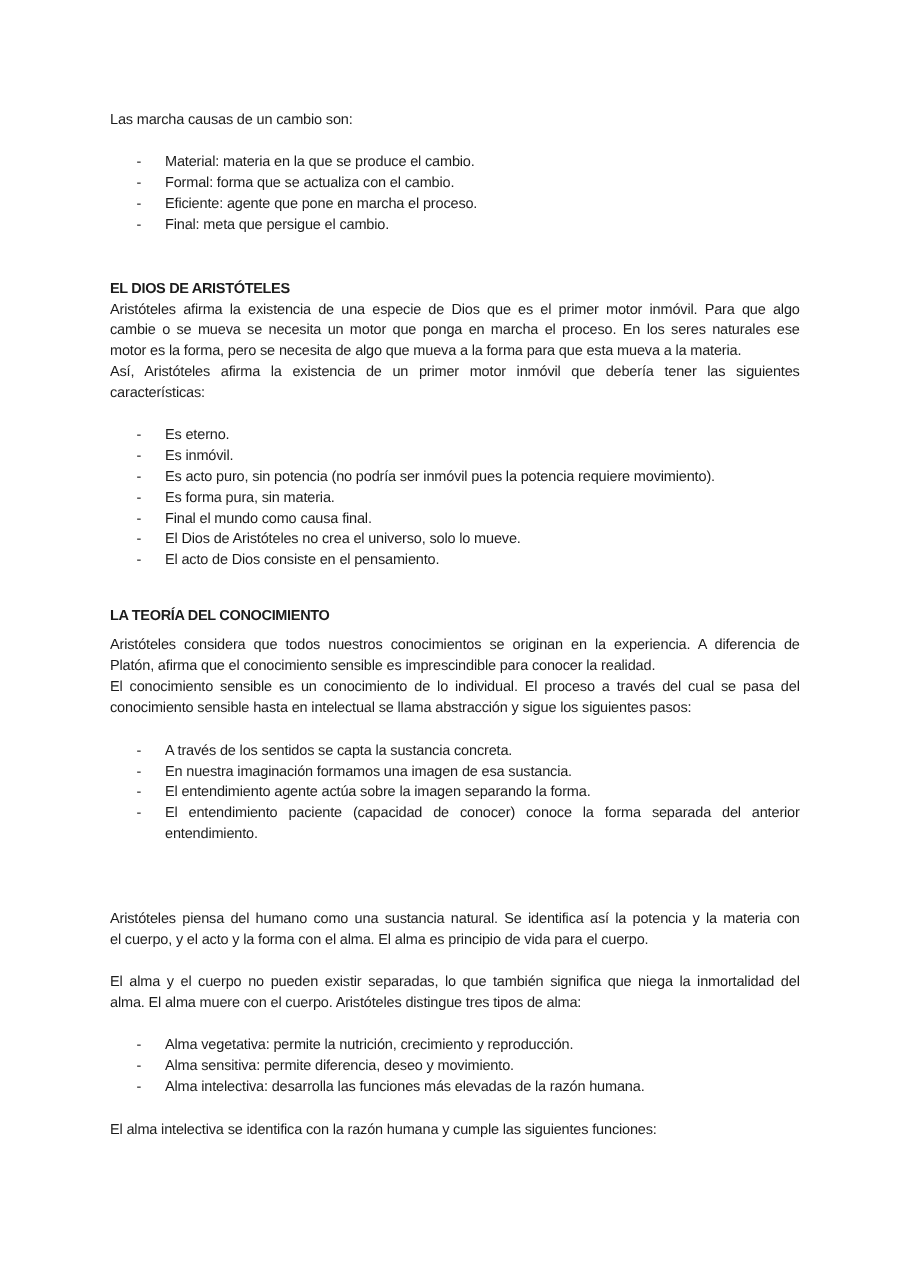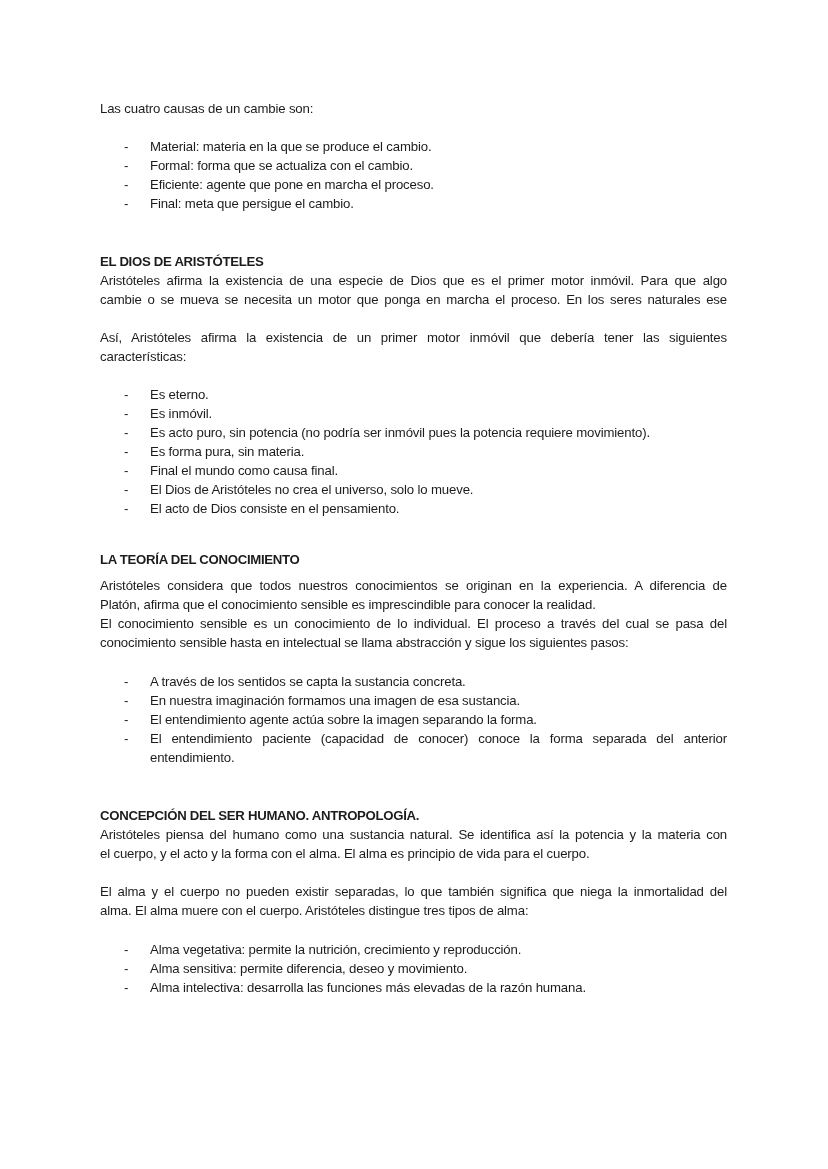--- a/index.html
+++ b/index.html
@@ -16,41 +16,42 @@
     .bullet { position: absolute; left: 100px; white-space: nowrap; line-height: 19px; }
     .bullet .dash { position: absolute; left: 24px; }
     .bullet .txt { position: absolute; left: 50px; white-space: nowrap; }
     .bullet .txt.just { width: 577px; }
   </style>
 </head>
 <body>
 
 <div class="page">
 
-  <div class="line" style="top:99px">Las cuatro causas de un cambie son:</div>
+  <div class="line" style="top:99px">Las marcha causas de un cambio son:</div>
   <div class="bullet" style="top:137px">
       <span class="dash">-</span>
       <span class="txt">Material: materia en la que se produce el cambio.</span>
     </div>
   <div class="bullet" style="top:156px">
       <span class="dash">-</span>
       <span class="txt">Formal: forma que se actualiza con el cambio.</span>
     </div>
   <div class="bullet" style="top:175px">
       <span class="dash">-</span>
       <span class="txt">Eficiente: agente que pone en marcha el proceso.</span>
     </div>
   <div class="bullet" style="top:194px">
       <span class="dash">-</span>
       <span class="txt">Final: meta que persigue el cambio.</span>
     </div>
 
   <div class="line heading" style="top:252px">EL DIOS DE ARISTÓTELES</div>
   <div class="line just" style="top:271px">Aristóteles afirma la existencia de una especie de Dios que es el primer motor inmóvil. Para que algo</div>
   <div class="line just" style="top:290px">cambie o se mueva se necesita un motor que ponga en marcha el proceso. En los seres naturales ese</div>
+  <div class="line" style="top:309px">motor es la forma, pero se necesita de algo que mueva a la forma para que esta mueva a la materia.</div>
   <div class="line just" style="top:328px">Así, Aristóteles afirma la existencia de un primer motor inmóvil que debería tener las siguientes</div>
   <div class="line" style="top:347px">características:</div>
 
   <div class="bullet" style="top:385px">
       <span class="dash">-</span>
       <span class="txt">Es eterno.</span>
     </div>
   <div class="bullet" style="top:404px">
       <span class="dash">-</span>
       <span class="txt">Es inmóvil.</span>
@@ -95,34 +96,34 @@
       <span class="txt">El entendimiento agente actúa sobre la imagen separando la forma.</span>
     </div>
   <div class="bullet" style="top:729px">
       <span class="dash">-</span>
       <span class="txt just">El entendimiento paciente (capacidad de conocer) conoce la forma separada del anterior</span>
     </div>
   <div class="bullet" style="top:748px">
       <span class="txt">entendimiento.</span>
     </div>
 
-  <div class="line heading" style="top:806px">CONCEPCIÓN DEL SER HUMANO. ANTROPOLOGÍA.</div>
   <div class="line just" style="top:825px">Aristóteles piensa del humano como una sustancia natural. Se identifica así la potencia y la materia con</div>
   <div class="line" style="top:844px">el cuerpo, y el acto y la forma con el alma. El alma es principio de vida para el cuerpo.</div>
 
   <div class="line just" style="top:882px">El alma y el cuerpo no pueden existir separadas, lo que también significa que niega la inmortalidad del</div>
   <div class="line" style="top:901px">alma. El alma muere con el  cuerpo. Aristóteles distingue tres tipos de alma:</div>
 
   <div class="bullet" style="top:940px">
       <span class="dash">-</span>
       <span class="txt">Alma vegetativa: permite la nutrición, crecimiento y reproducción.</span>
     </div>
   <div class="bullet" style="top:959px">
       <span class="dash">-</span>
       <span class="txt">Alma sensitiva: permite diferencia, deseo y movimiento.</span>
     </div>
   <div class="bullet" style="top:978px">
       <span class="dash">-</span>
       <span class="txt">Alma intelectiva: desarrolla las funciones más elevadas de la razón humana.</span>
     </div>
 
+  <div class="line" style="top:1017px">El alma intelectiva se identifica con la razón humana y cumple las siguientes funciones:</div>
 
 </div>
 
 </body></html>

